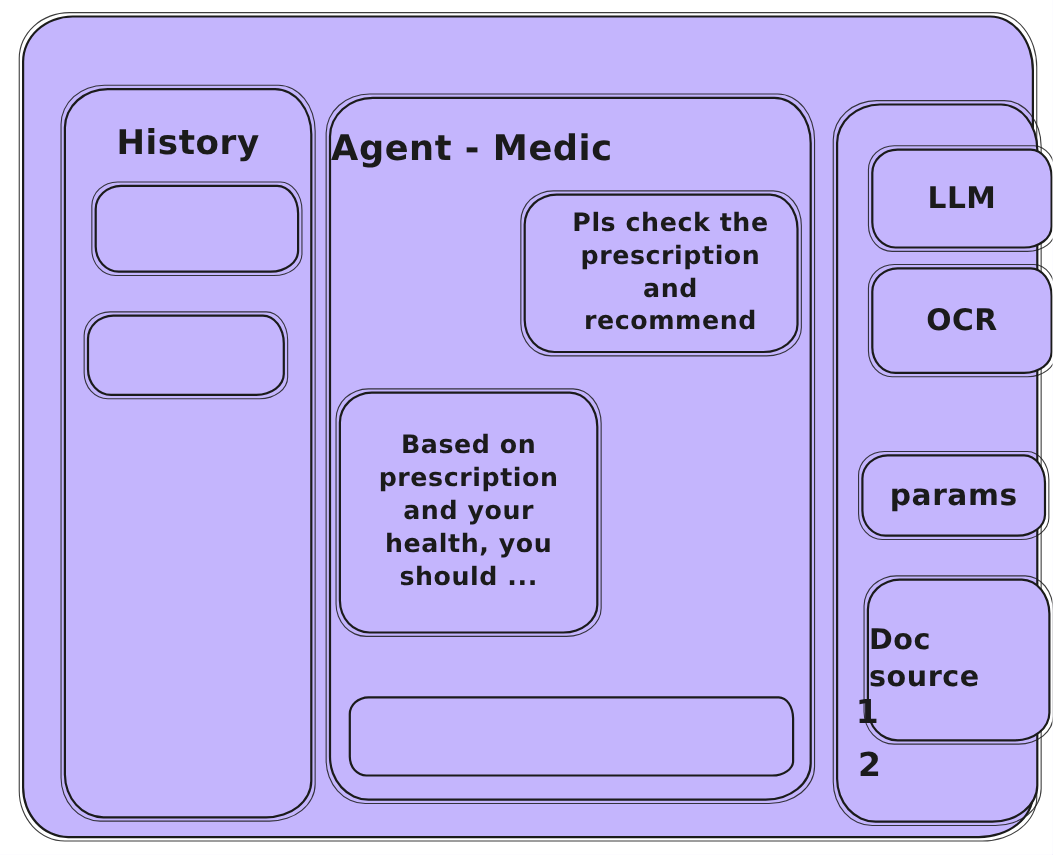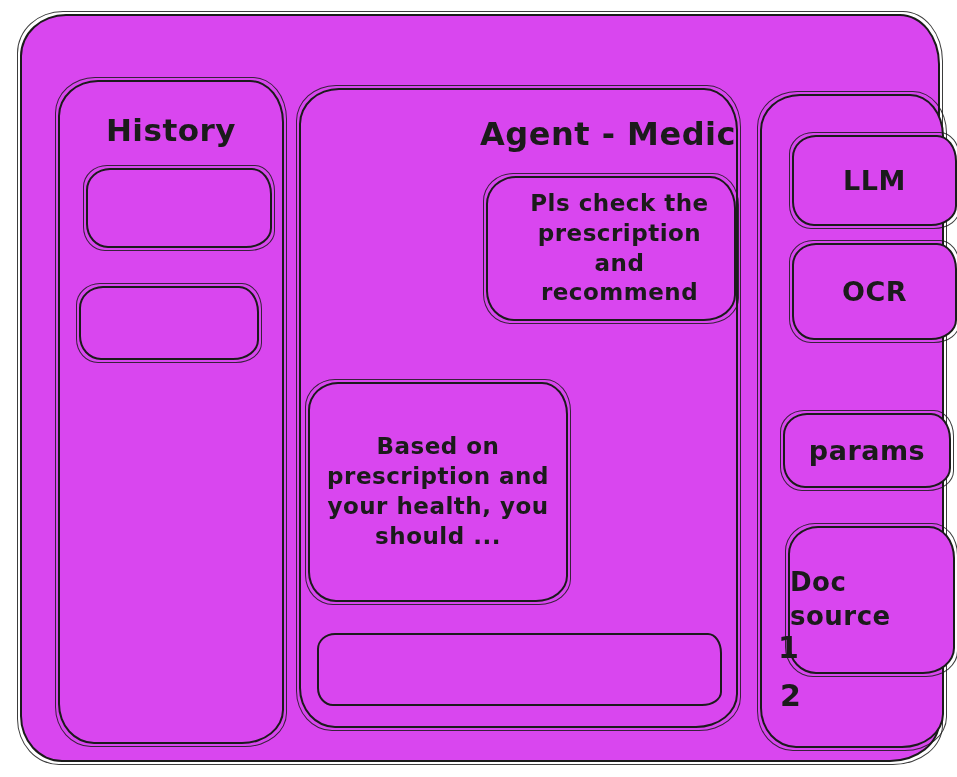--- a/index.html
+++ b/index.html
@@ -13,21 +13,21 @@
     position: relative;
     width: 957px;
     height: 777px;
     background: #ffffff;
     overflow: hidden;
   }
   
   .sketch {
     position: absolute;
     border: 2.6px solid #1b1b1b;
-    background: #d946ef;
+    background: #c4b5fd;
     box-sizing: border-box;
   }
   .sketch::before {
     content: "";
     position: absolute;
     inset: -5px;
     border: 1.4px solid rgba(27,27,27,0.85);
     border-radius: inherit;
     pointer-events: none;
   }
@@ -55,33 +55,33 @@
     font-size: 31px;
   }
   .history-item-1 { left: 26px;  top: 86px;  width: 186px; height: 80px; }
   .history-item-2 { left: 19px;  top: 204px; width: 180px; height: 74px; }
 
   
   .chat { left: 277px; top: 72px; width: 439px; height: 640px; }
   .chat-title {
     position: absolute;
     top: 24px; left: 0; width: 100%;
-    text-align: right;
+    text-align: left;
     font-size: 32px;
   }
   .bubble {
     display: flex;
     align-items: center;
     justify-content: center;
     text-align: center;
     font-size: 23px;
     padding: 10px 16px;
   }
-  .bubble-user      { left: 185px; top: 86px;  width: 250px; height: 145px; padding-left: 33px; }
-  .bubble-assistant { left: 7px;   top: 266px; width: 260px; height: 220px; margin-top: 26px; }
+  .bubble-user      { left: 175px; top: 86px;  width: 250px; height: 145px; padding-left: 33px; }
+  .bubble-assistant { left: 7px;   top: 266px; width: 236px; height: 220px; }
   .chat-input {
     left: 16px; top: 543px; width: 405px; height: 73px;
     font-size: 22px;
     padding: 0 18px;
     outline: none;
     font-family: "DejaVu Sans", sans-serif;
     color: #1b1b1b;
   }
 
   

